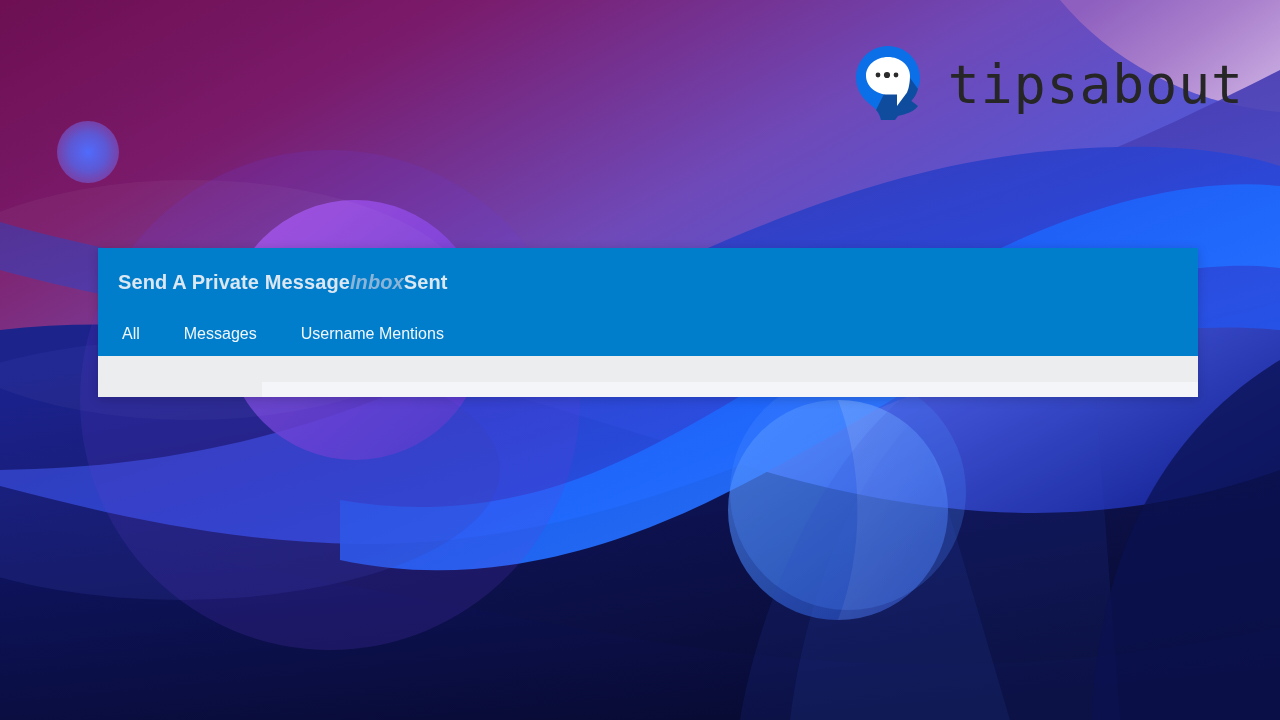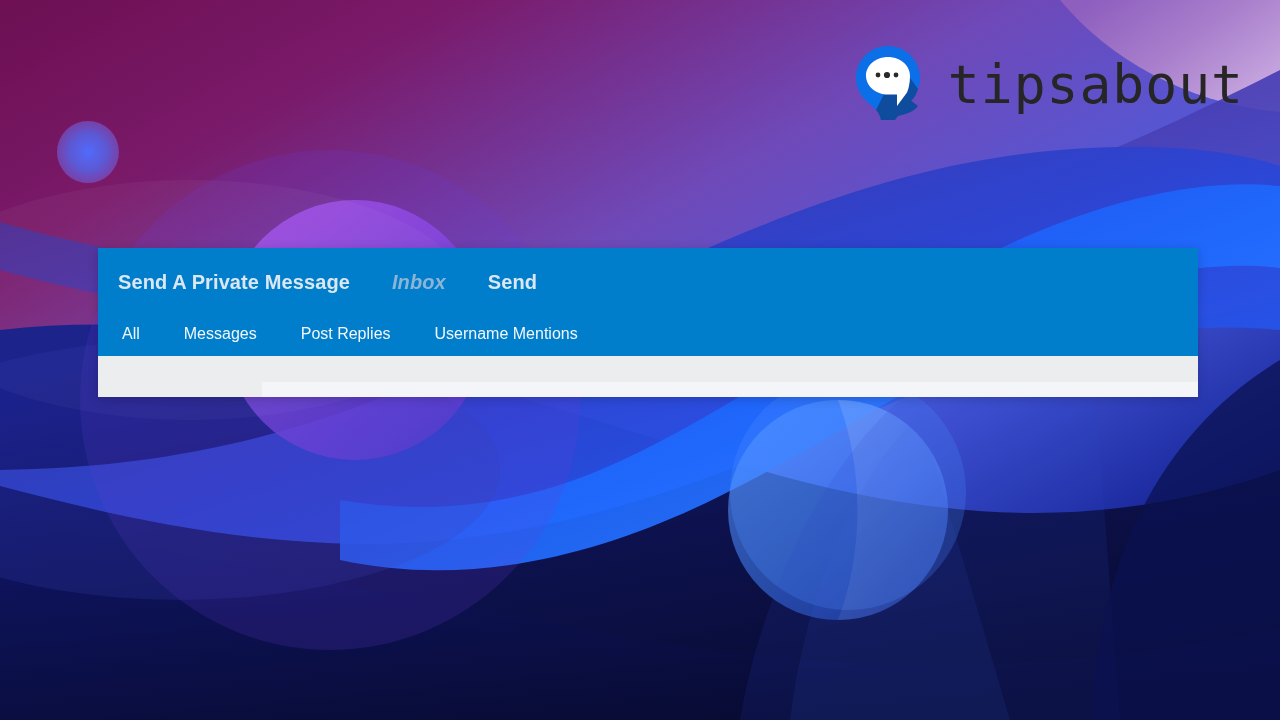--- a/index.html
+++ b/index.html
@@ -46,21 +46,20 @@
     overflow:hidden;
     box-shadow:0 2px 10px rgba(0,0,0,.18);
   }
   #pm-header{
     background:#007ecb;
     height:108px;
     position:relative;
   }
   #pm-titlebar{
     display:flex; align-items:center;
-    gap:42px;
     padding:8px 20px;
     height:68px;
   }
   .pm-title{
     font-size:20px;
     font-weight:bold;
     color:#dbe7f2;
     white-space:nowrap;
     letter-spacing:.1px;
   }
@@ -228,27 +227,26 @@
   <span id="brand-word">tipsabout</span>
 </div>
 
 <div id="pm-panel">
 
   <div id="pm-header">
 
     <div id="pm-titlebar">
       <span class="pm-title">Send A Private Message</span>
       <span class="pm-title muted">Inbox</span>
-      <span class="pm-title">Send</span>
+      <span class="pm-title">Sent</span>
     </div>
 
     <div id="pm-tabs">
       <span class="pm-tab">All</span>
       <span class="pm-tab">Messages</span>
-      <span class="pm-tab">Post Replies</span>
       <span class="pm-tab">Username Mentions</span>
     </div>
 
   </div>
 
   <div id="pm-body">
     <span></span>
     <div id="pm-body-strip"></div>
   </div>
 

